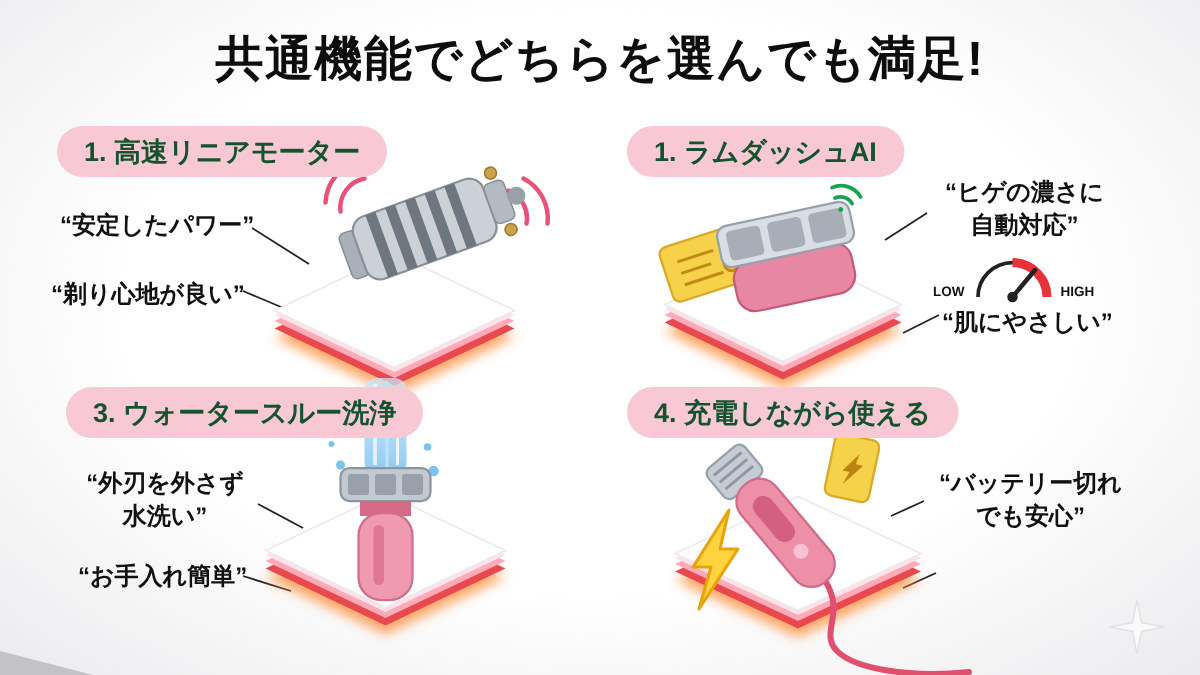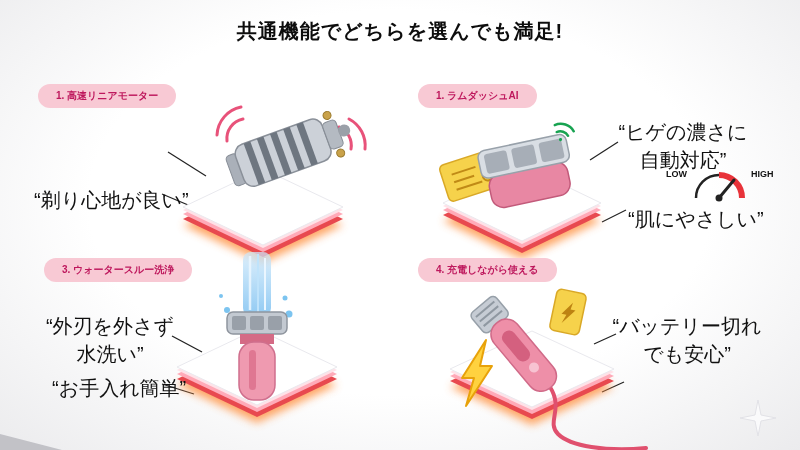--- a/index.html
+++ b/index.html
@@ -3,34 +3,34 @@
 <meta charset="utf-8">
 <style>
   html,body{margin:0;padding:0;}
   #app{
     position:relative;width:800px;height:450px;overflow:hidden;
     background:radial-gradient(ellipse at 50% 45%, #ffffff 55%, #ebebed 100%);
     font-family:"Liberation Sans","DejaVu Sans",sans-serif;color:#111;
   }
   .title{
     position:absolute;top:18px;left:0;width:100%;margin:0;text-align:center;
-    font-size:20px;font-weight:bold;letter-spacing:1px;color:#0d0d0d;
+    font-size:32px;font-weight:bold;letter-spacing:1px;color:#0d0d0d;
   }
   .pill{
     position:absolute;background:#f8c9d4;border-radius:17px;padding:5px 18px;
-    font-weight:bold;font-size:10px;white-space:nowrap;color:#be185d;
+    font-weight:bold;font-size:18px;white-space:nowrap;color:#14532d;
   }
   .callout{
-    position:absolute;font-weight:normal;font-size:20px;line-height:1.4;
+    position:absolute;font-weight:bold;font-size:16px;line-height:1.4;
     white-space:pre-line;color:#111;
   }
   .callout.centered{text-align:center;}
   .illus{position:absolute;}
   .connectors{position:absolute;left:0;top:0;pointer-events:none;}
-  .gauge{position:absolute;display:flex;align-items:flex-start;gap:4px;margin-left:44px;}
+  .gauge{position:absolute;display:flex;align-items:flex-end;gap:4px;}
   .gauge-label{font-size:9px;font-weight:bold;line-height:1;padding-bottom:3px;}
   .corner-shade{
     position:absolute;left:0;bottom:0;width:0;height:0;
     border-bottom:16px solid #c2c2c7;border-right:62px solid transparent;
   }
 </style>
 </head>
 <body>
 
 <div id="app">
@@ -86,20 +86,21 @@
       <rect x="20" y="-22" width="7" height="44" fill="#6e7680"></rect>
       <rect x="44" y="-14" width="14" height="28" rx="4" fill="#b4bac2" stroke="#878d96"></rect>
       <circle cx="52" cy="-20" r="4" fill="#c9a24a" stroke="#9a7a2e"></circle>
       <circle cx="52" cy="20" r="4" fill="#c9a24a" stroke="#9a7a2e"></circle>
       <circle cx="63" cy="0" r="6" fill="#9aa0a8"></circle>
     </g>
   </svg>
   <div class="pill" style="left:38px;top:84px">
     <span>1. 高速リニアモーター</span>
   </div>
+  <div class="callout" style="left:40px;top:140px">“安定したパワー”</div>
   <div class="callout" style="left:34px;top:186px">“剃り心地が良い”</div>
 
   <svg class="illus" style="left:413px;top:110px" width="220" height="165">
     <g>
       <polygon points="109,55 188,93 109,131 30,93" transform="translate(0,18)" fill="#ff9140" opacity="0.8" filter="url(#glowBlur)"></polygon>
       <polygon points="109,55 188,93 109,131 30,93" transform="translate(0,12)" fill="#e8494f"></polygon>
       <polygon points="109,55 188,93 109,131 30,93" transform="translate(0,7)" fill="#ffaab8"></polygon>
       <polygon points="109,55 188,93 109,131 30,93" transform="translate(0,3)" fill="#ffe2e8"></polygon>
       <polygon points="109,55 188,93 109,131 30,93" fill="#ffffff" stroke="#e9e9ee" stroke-width="1"></polygon>
     </g>

